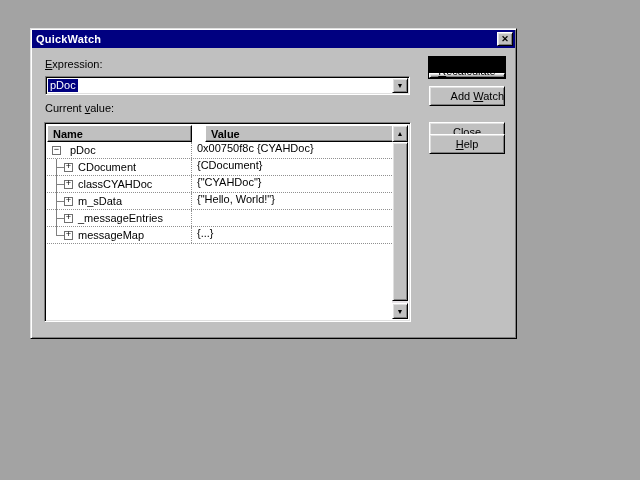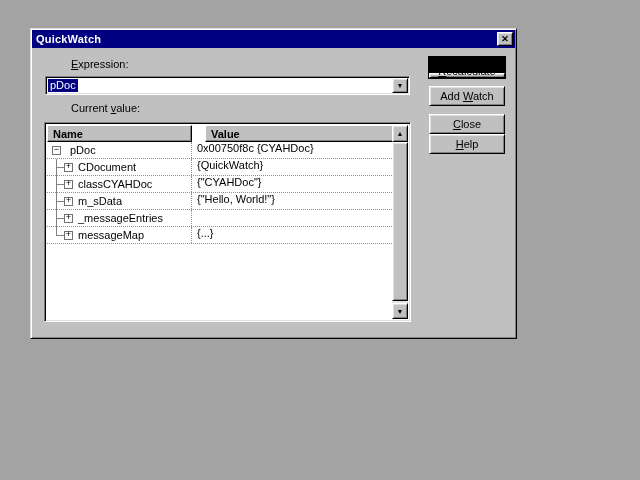--- a/index.html
+++ b/index.html
@@ -33,21 +33,21 @@
     display:flex; align-items:center; padding-left:4px;
     color:#fff; font-weight:bold;
   }
   .titlebar-text { flex:1; letter-spacing:0.2px; }
   .close-btn {
     width:16px; height:14px; margin-right:2px;
     display:flex; align-items:center; justify-content:center;
     font-size:9px; font-weight:bold; color:#000; cursor:default;
   }
 
-  .lbl { position:absolute;margin-left:26px; }
+  .lbl { position:absolute; }
 
   
   .combo {
     position:absolute; left:14px; top:47px; width:365px; height:19px;
     background:#fff;
   }
   .combo-sel {
     position:absolute; left:2px; top:2px; height:13px;
     color:#fff; padding:0 2px; line-height:13px;
   }
@@ -153,21 +153,21 @@
             <div class="value-cell">0x00750f8c {CYAHDoc}</div>
           </div>
 
           <div class="row lvl1">
             <div class="name-cell">
               <span class="vl mid"></span>
                 <span class="hl"></span>
               <span class="expander">+</span>
               <span class="nm">CDocument</span>
             </div>
-            <div class="value-cell">{QuickWatch}</div>
+            <div class="value-cell">{CDocument}</div>
           </div>
 
           <div class="row lvl1">
             <div class="name-cell">
               <span class="vl mid"></span>
                 <span class="hl"></span>
               <span class="expander">+</span>
               <span class="nm">classCYAHDoc</span>
             </div>
             <div class="value-cell">{"CYAHDoc"}</div>
@@ -212,25 +212,25 @@
 
       </div>
     </div>
 
     <div class="default-ring">
       <div class="inner btn95">
           <span><span></span><span class="u">R</span><span>ecalculate</span></span>
         </div>
     </div>
 
-    <div class="side-btn btn95" style="top:57px;">
+    <div class="side-btn btn95" style="top:57px;justify-content:flex-end;">
       <span><span>Add </span><span class="u">W</span><span>atch</span></span>
     </div>
 
-    <div class="side-btn btn95" style="top:85px;text-align:right;">
+    <div class="side-btn btn95" style="top:93px;text-align:right;">
       <span><span></span><span class="u">C</span><span>lose</span></span>
     </div>
 
     <div class="side-btn btn95" style="top:105px;">
       <span><span></span><span class="u">H</span><span>elp</span></span>
     </div>
 
   </div>
 </div>
 

